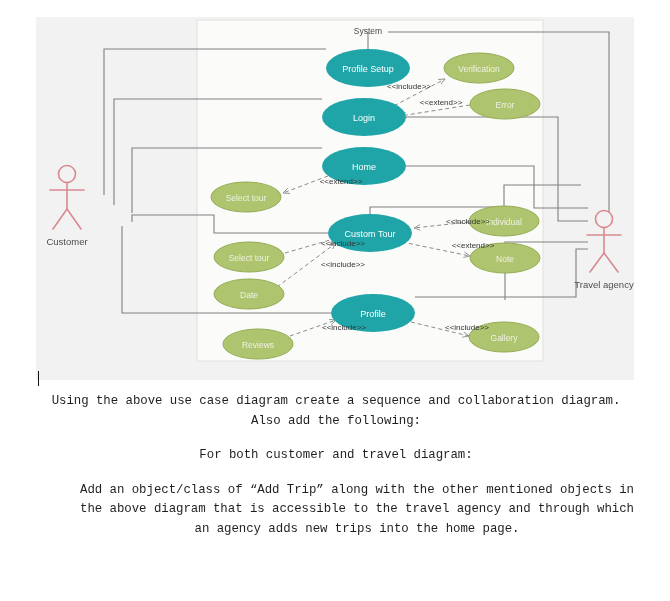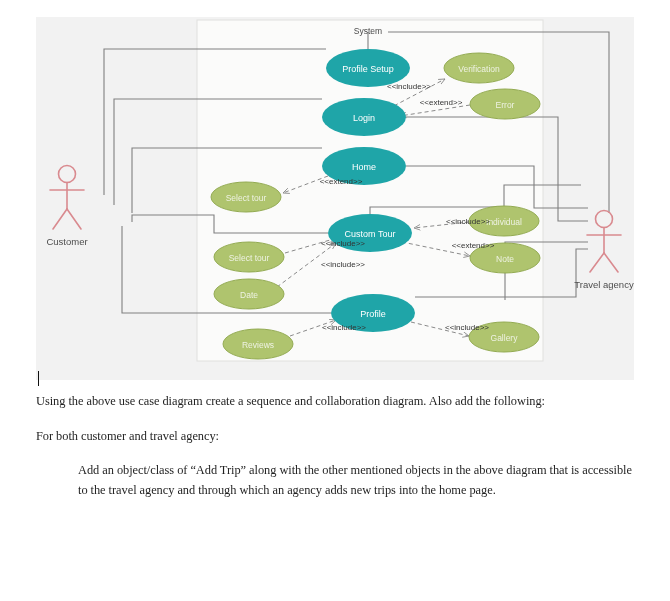--- a/index.html
+++ b/index.html
@@ -49,26 +49,26 @@
     background: #101010;
   }
   
   .doc-body {
     position: absolute;
     left: 36px;
     top: 392px;
     width: 600px;
   }
   .doc-para {
-    font-family: Liberation Serif, serif;
+    font-family: Liberation Mono, monospace;
     font-size: 12.4px;
     line-height: 19.5px;
     color: #1f1f1f;
     margin: 0 0 15px 0;
-    text-align: left;
+    text-align: center;
     letter-spacing: -0.05px;
   }
   .doc-para:last-child { margin-bottom: 0; margin-left: 42px; }
 </style>
 </head>
 <body>
 
 <div id="page">
 
   <div class="diagram-figure">
@@ -228,17 +228,17 @@
 
       <text x="332" y="17" text-anchor="middle" font-family="Liberation Sans, sans-serif" font-size="8.5" fill="#4a4a4a">System</text>
 
     </svg>
   </div>
 
   <div class="text-caret"></div>
 
   <div class="doc-body">
     <p class="doc-para">Using the above use case diagram create a sequence and collaboration diagram. Also add the following:</p>
-    <p class="doc-para">For both customer and travel agency:</p>
+    <p class="doc-para">For both customer and travel diagram:</p>
     <p class="doc-para">Add an object/class of “Add Trip” along with the other mentioned objects in the above diagram that is accessible to the travel agency and through which an agency adds new trips into the home page.</p>
   </div>
 
 </div>
 
 </body></html>

